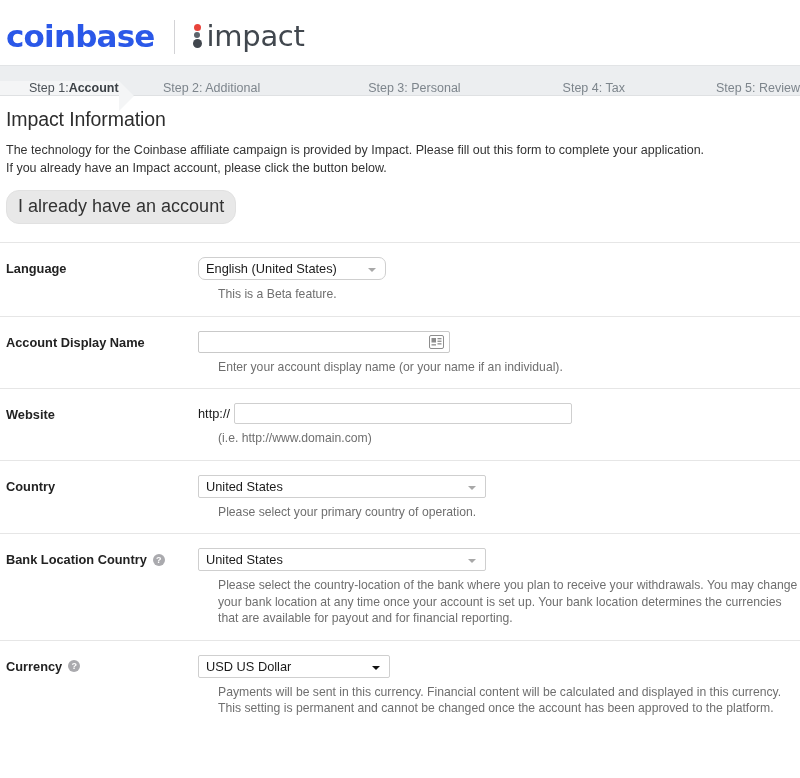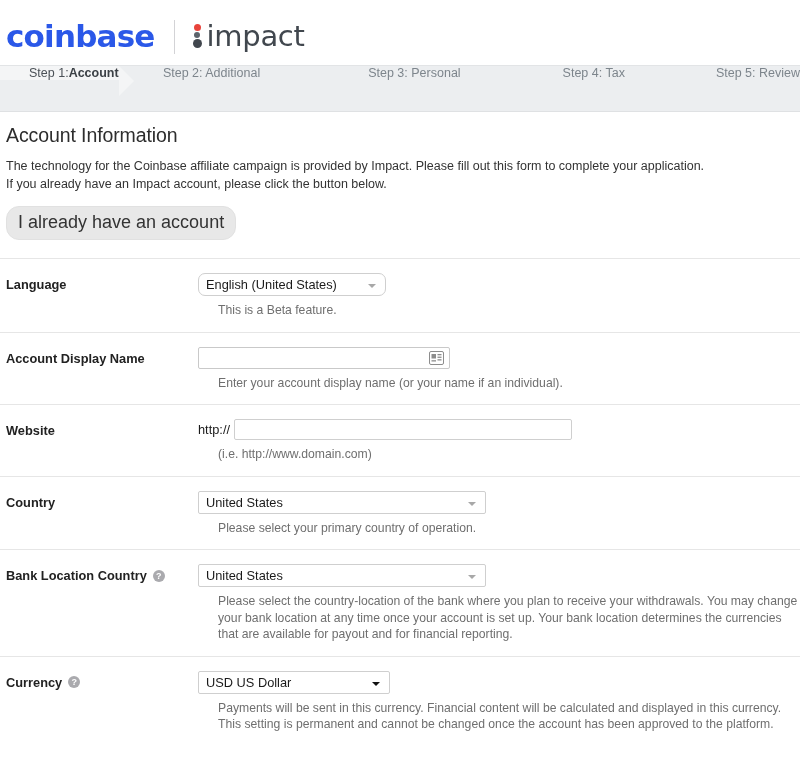--- a/index.html
+++ b/index.html
@@ -68,26 +68,26 @@
     font-size: 29px;
     color: #41474E;
     letter-spacing: -0.3px;
     line-height: 1;
     font-family: "DejaVu Sans", sans-serif;
   }
 
   
   .stepbar {
     position: relative;
-    height: 47px;
+    height: 31px;
     background: #eceef0;
     border-top: 1px solid #e2e4e6;
     border-bottom: 1px solid #dfe1e3;
     display: flex;
-    align-items: flex-start;
+    align-items: flex-end;
   }
   .step {
     position: relative;
     display: flex;
     align-items: center;
     font-size: 12.5px;
     color: #7d858c;
     white-space: nowrap;
   }
   .step-1 {
@@ -295,21 +295,21 @@
     <span>Step 1: </span>
       <b>Account</b>
   </div>
   <div class="step step-2">Step 2: Additional</div>
   <div class="step step-3">Step 3: Personal</div>
   <div class="step step-4">Step 4: Tax</div>
   <div class="step step-5">Step 5: Review</div>
 </div>
 
 
-<h1 class="page-title">Account Information</h1>
+<h1 class="page-title">Impact Information</h1>
 <div class="intro">
   <div>The technology for the Coinbase affiliate campaign is provided by Impact. Please fill out this form to complete your application.</div>
   <div>If you already have an Impact account, please click the button below.</div>
 </div>
 <button class="btn-have-account">I already have an account</button>
 
 <div style="height:18px"></div>
 <div class="divider"></div>
 
 

